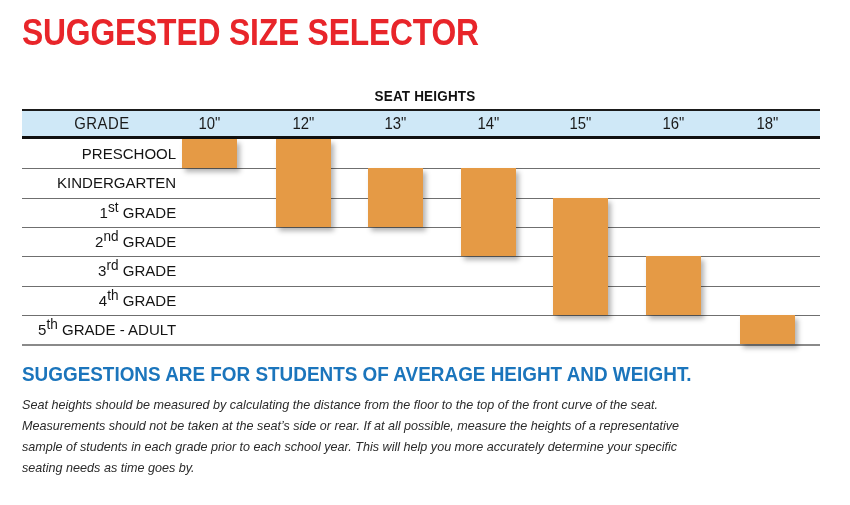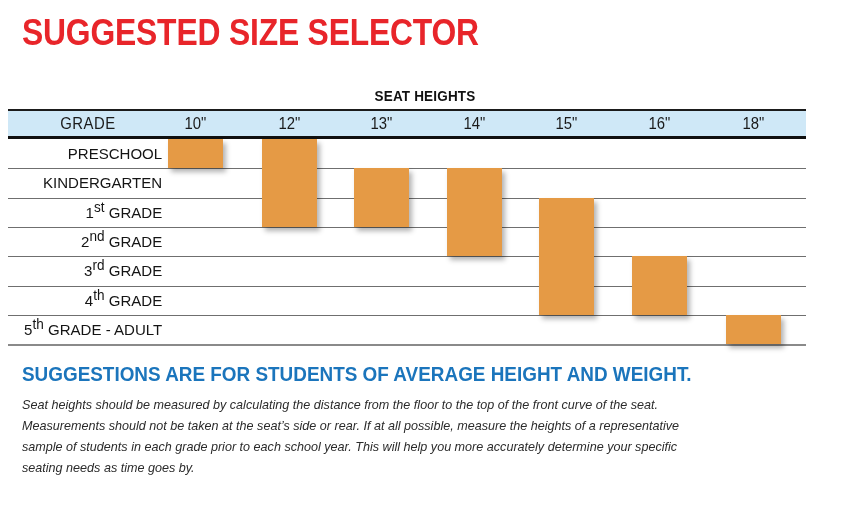--- a/index.html
+++ b/index.html
@@ -36,21 +36,21 @@
     font-size:15px;
     font-weight:bold;
     color:#111111;
     letter-spacing:0.2px;
     transform:scaleX(0.9);
   }
 
   
   .table-wrap{
     position:absolute;
-    left:8px; top:109px;
+    left:22px; top:109px;
     width:798px; height:236px;
   }
   .rule-top{
     position:absolute;left:0;top:0;width:798px;height:2px;
     background:#1b1b1b;
   }
   .rule-head-bottom{
     position:absolute;left:0;top:27px;width:798px;height:3px;
     background:#101010;
   }

